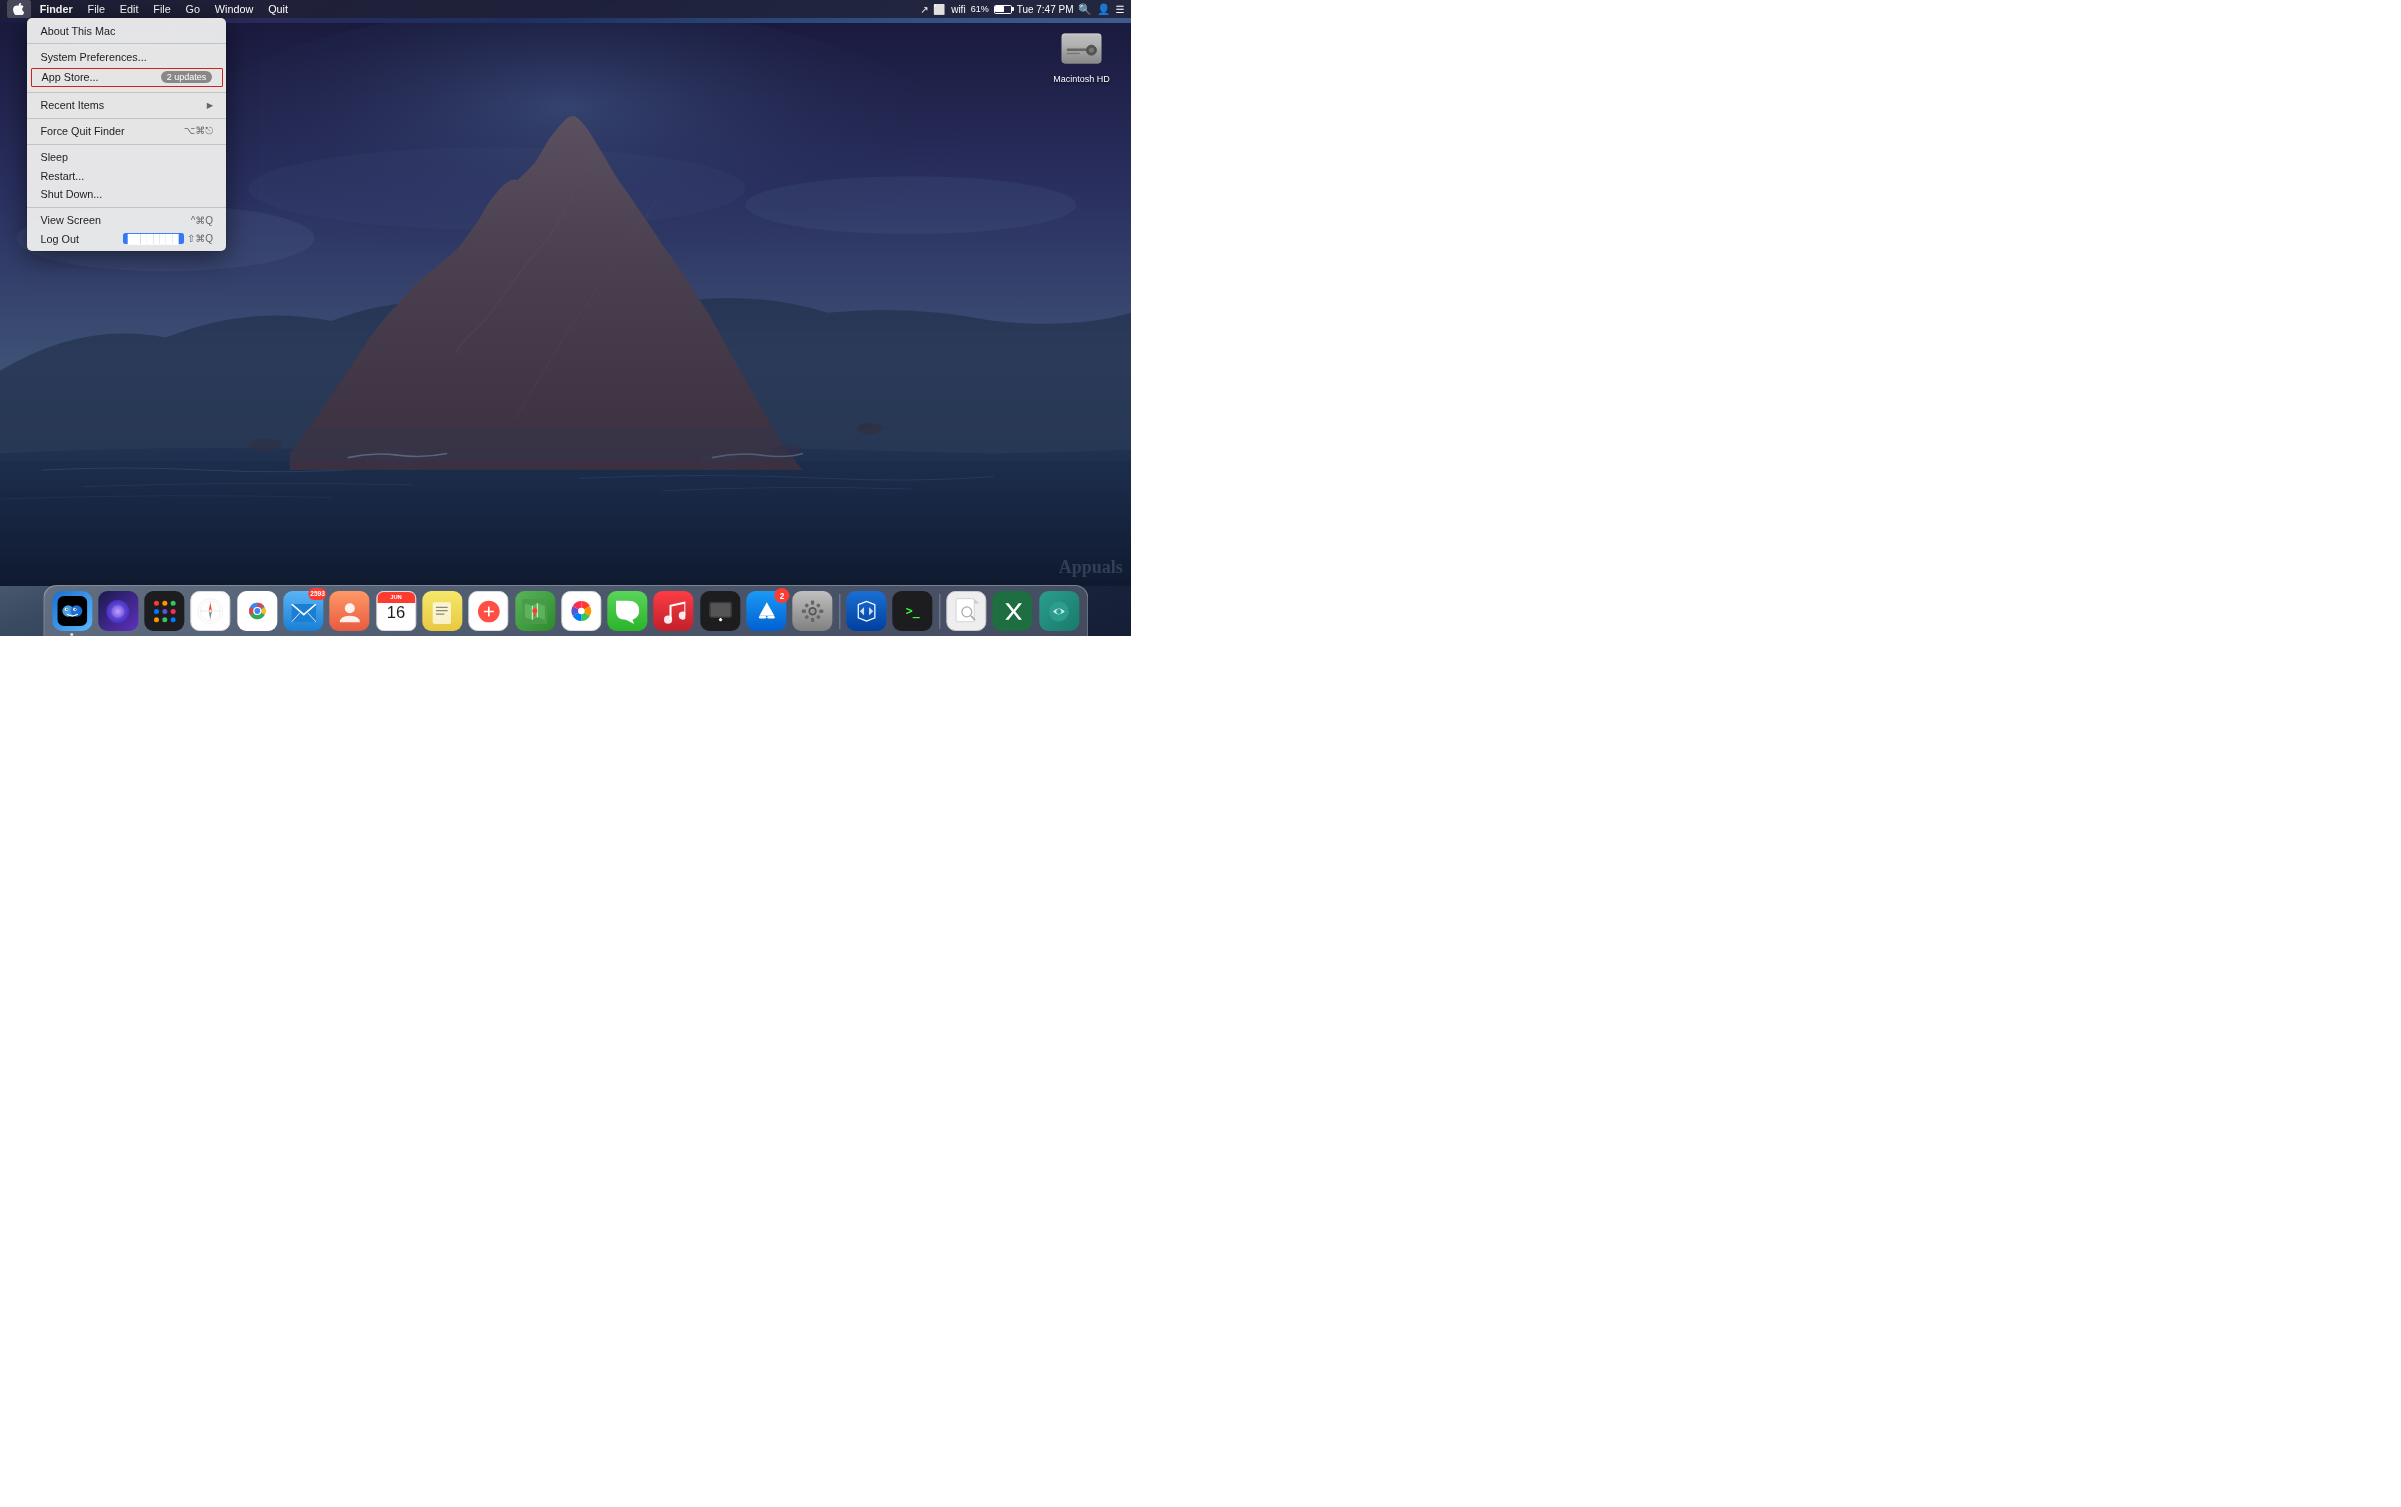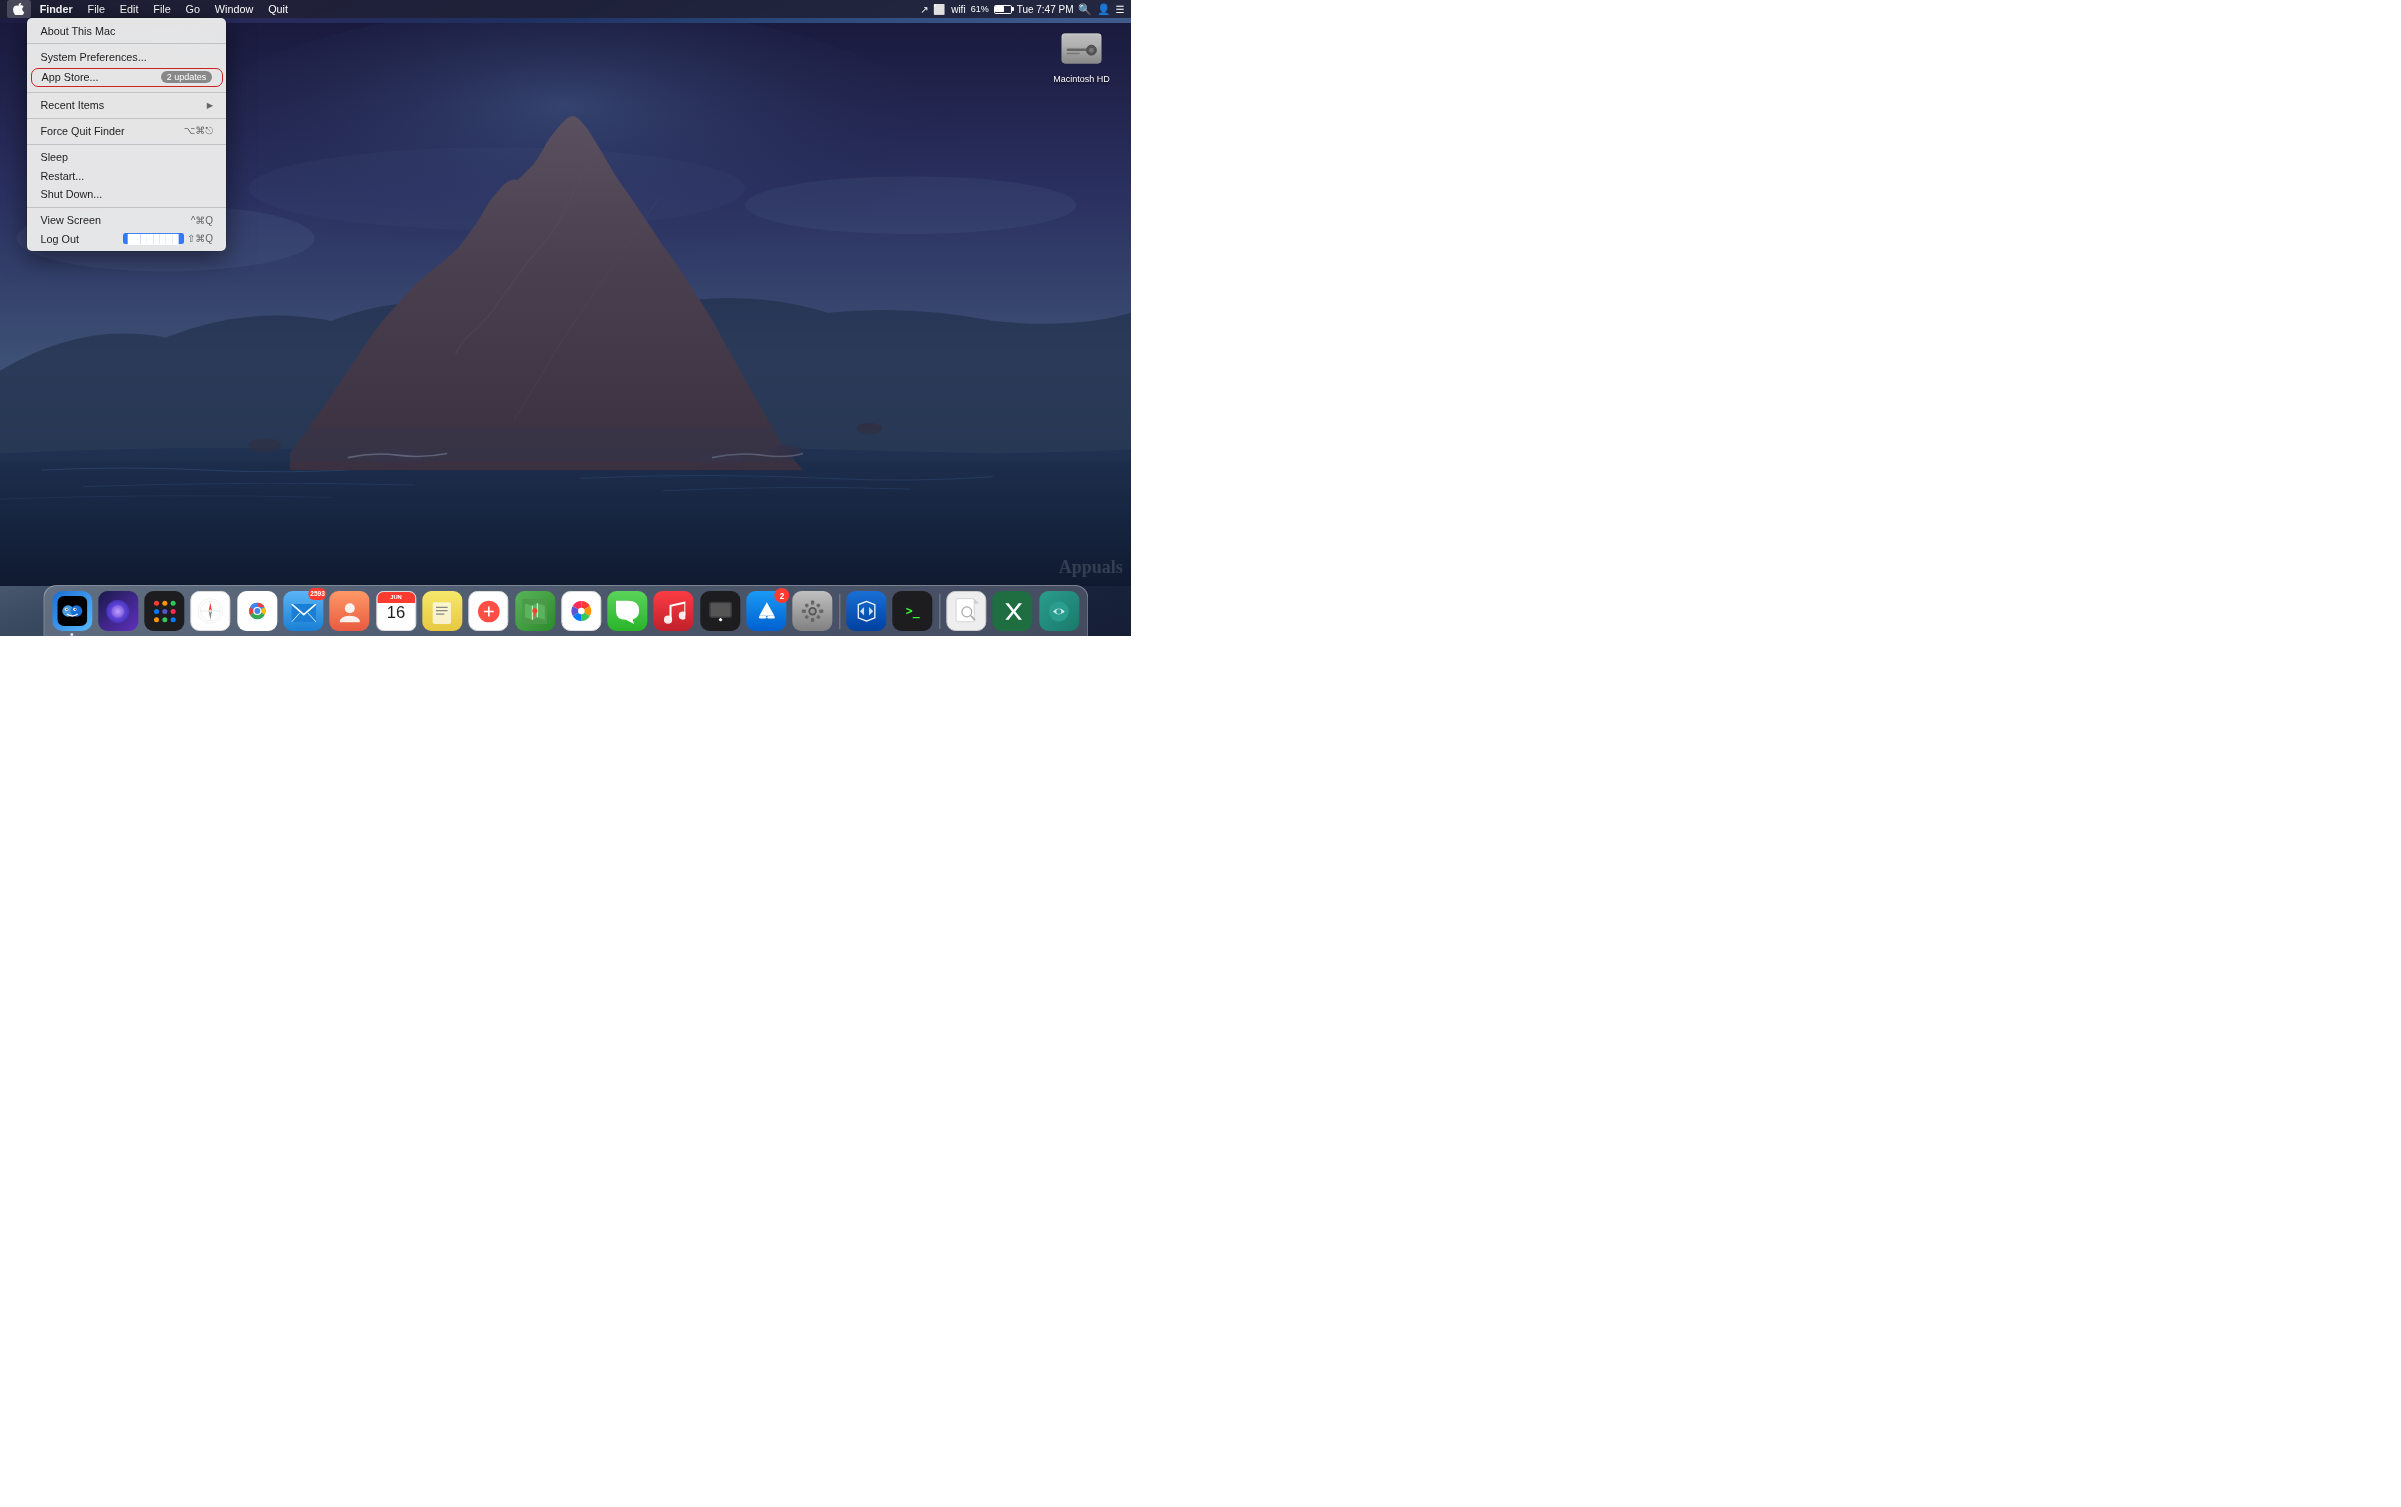--- a/index.html
+++ b/index.html
@@ -389,21 +389,21 @@
     <span>About This Mac</span>
   </div>
 
   <div class="menu-separator"></div>
 
   <div class="menu-item">
     <span>System Preferences...</span>
   </div>
 
   <div style="padding: 1.7px 3.3px;">
-    <div style="border: 1.7px solid #cc2222; border-radius: 7px; padding: 2.5px 10px; display:flex; align-items:center; justify-content:space-between; cursor:pointer;">
+    <div style="border: 1.7px solid #cc2222; border-radius: 1px; padding: 2.5px 10px; display:flex; align-items:center; justify-content:space-between; cursor:pointer;">
       <span style="font-size:10.8px;color:#1d1d1f;">App Store...</span>
       <span style="background:#888;color:white;border-radius:6.6px;padding:0.8px 5.8px;font-size:9px;">2 updates</span>
     </div>
   </div>
 
   <div class="menu-separator"></div>
 
   <div class="menu-item">
     <span>Recent Items</span>
     <span class="arrow">▶</span>

